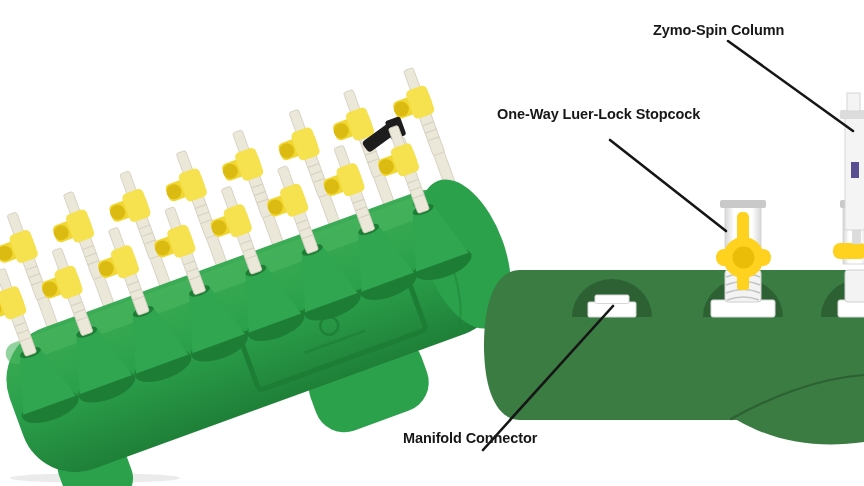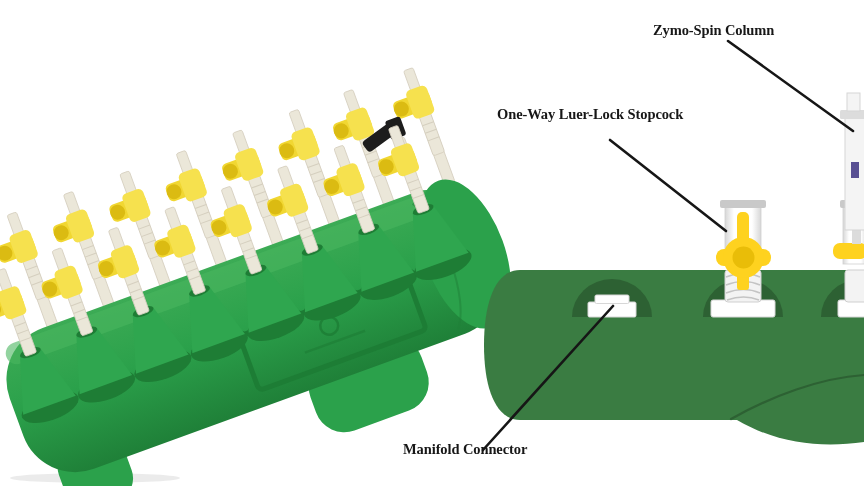--- a/index.html
+++ b/index.html
@@ -1,17 +1,17 @@
 <!DOCTYPE html>
 <html><head>
 <meta charset="utf-8">
 <style>
   html,body{margin:0;padding:0;background:#ffffff}
   .stage{position:relative;width:864px;height:486px;background:#ffffff;overflow:hidden;
-         font-family:Liberation Serif, serif}
+         font-family:Liberation Sans, sans-serif}
   .stage svg{position:absolute;left:0;top:0;display:block}
   .fig-label{position:absolute;font-size:14.5px;font-weight:700;color:#171717;
              white-space:nowrap;letter-spacing:-0.1px}
 
   
   .d-green{fill:#3a7c42}
   .d-recess{fill:#2d6133}
   .d-crease{stroke:#2d6133;stroke-width:2.2;fill:none;stroke-linecap:round}
   .d-white{fill:#ffffff;stroke:#d7d7d7;stroke-width:1}
   .d-grey{fill:#c9c9c9}
@@ -176,14 +176,14 @@
       </g>
 
       <line class="leader" x1="728" y1="41" x2="853" y2="131"></line>
       <line class="leader" x1="610" y1="140" x2="726" y2="231"></line>
       <line class="leader" x1="483" y1="450" x2="613" y2="306"></line>
     </g>
   </svg>
 
   <div class="fig-label" style="left:653px;top:22px">Zymo-Spin Column</div>
   <div class="fig-label" style="left:497px;top:106px">One-Way Luer-Lock Stopcock</div>
-  <div class="fig-label" style="left:403px;top:441px">Manifold Connector</div>
+  <div class="fig-label" style="left:403px;top:430px">Manifold Connector</div>
 </div>
 
 </body></html>

